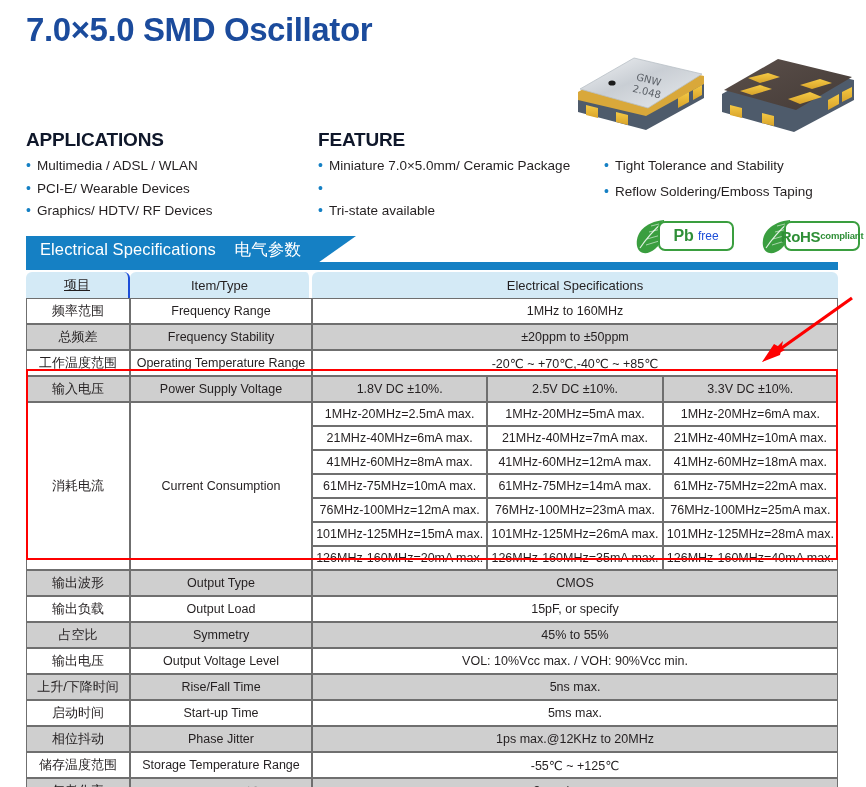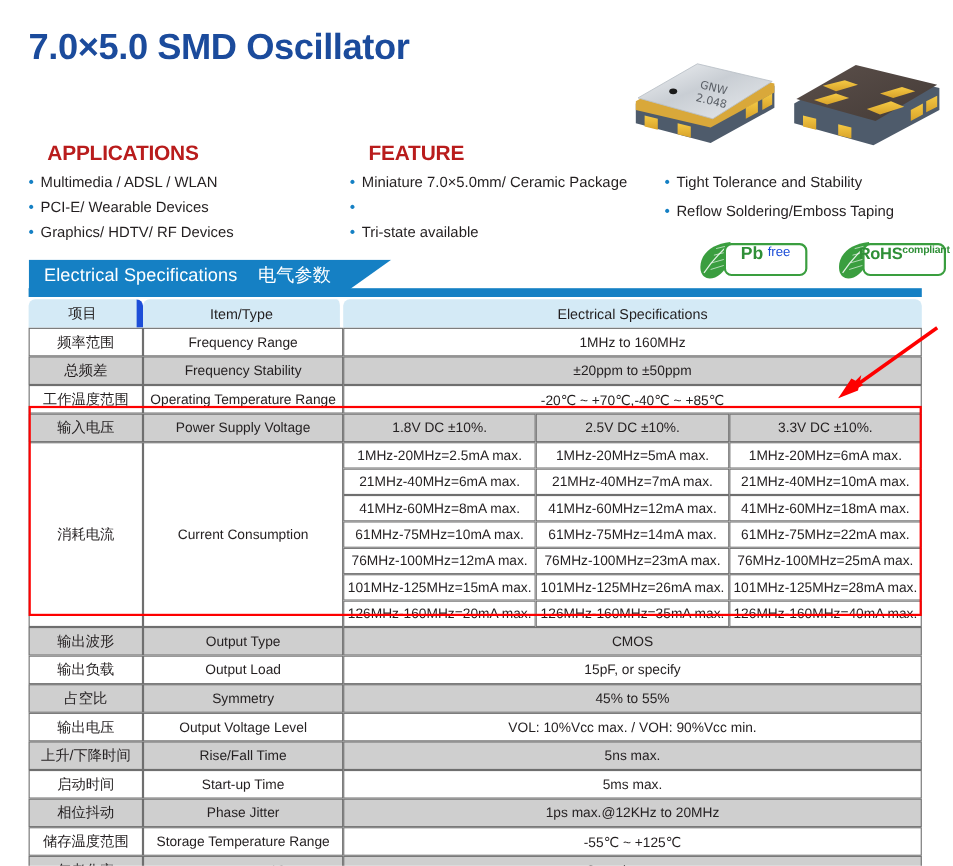--- a/index.html
+++ b/index.html
@@ -13,44 +13,43 @@
   }
   #page {
     position: relative;
     width: 866px; height: 787px;
     background: #ffffff;
   }
 
   
   #title {
     position: absolute;
-    left: 26px; top: 24px;
+    left: 26px; top: 11px;
     font-size: 33px;
     font-weight: bold;
     letter-spacing: -0.4px;
     color: #1b4b9c;
     white-space: nowrap;
   }
 
   
   #product-images {
     position: absolute;
     left: 572px; top: 42px;
     width: 288px; height: 100px;
   }
   .chip { position: absolute; }
 
   
   .sec-head {
     position: absolute;
     font-size: 19px;
     font-weight: bold;
-    color: #b91c1c;
+    color: #0f172a;
     letter-spacing: -0.2px;
-    margin-left: 17px;
   }
   #apps-head { left: 26px; top: 129px; }
   #feat-head { left: 318px; top: 129px; }
 
   .bullet-list { position: absolute; }
   .bullet-item {
     display: flex;
     align-items: flex-start;
     font-size: 13.5px;
     line-height: 19.5px;
@@ -84,20 +83,21 @@
     width: 34px; height: 38px;
   }
   .badge .plate {
     position: absolute;
     left: 24px; top: 5px;
     width: 76px; height: 30px;
     border: 2px solid #3a9e3f;
     border-radius: 7px;
     background: #ffffff;
     display: flex;
+    align-items: center;
     justify-content: center;
     line-height: 1;
   }
   .badge.pb .plate { flex-direction: row; gap: 4px; }
   .badge .pb-main { font-size: 16px; font-weight: bold; color: #2f8f37; }
   .badge .pb-sub  { font-size: 12px; color: #1d4ed8; }
   .badge.rohs .plate { flex-direction: row; gap: 0px; }
   .badge .rohs-main { font-size: 15px; font-weight: bold; color: #2f8f37; letter-spacing: -0.3px;}
   .badge .rohs-sub  { font-size: 9.5px; font-weight: bold; color: #2f8f37; letter-spacing: -0.2px;}
 
@@ -149,21 +149,21 @@
 
   
   #spec-table thead th {
     background: #d4eaf6;
     border: none;
     height: 26px;
     font-size: 13px;
     border-radius: 6px 6px 0 0;
   }
   #spec-table thead tr { }
-  #spec-table thead th.h1 { border-right: 6px solid #1d4ed8; }
+  #spec-table thead th.h1 { border-right: 2px solid #1d4ed8; text-decoration: underline; }
   #spec-table thead th.h2 { border-right: 3px solid #fff; }
 
   .row-w td { background: #ffffff; height: 26px; }
   .row-g td { background: #cfcfcf; height: 26px; }
   .cn { font-weight: bold; font-size: 13px; }
   .en { font-size: 12.5px; }
   .val { font-size: 12.5px; }
 
   .cc-cell { background: #ffffff !important; height: 24px; }
   .cc-merge { background: #ffffff !important; }

